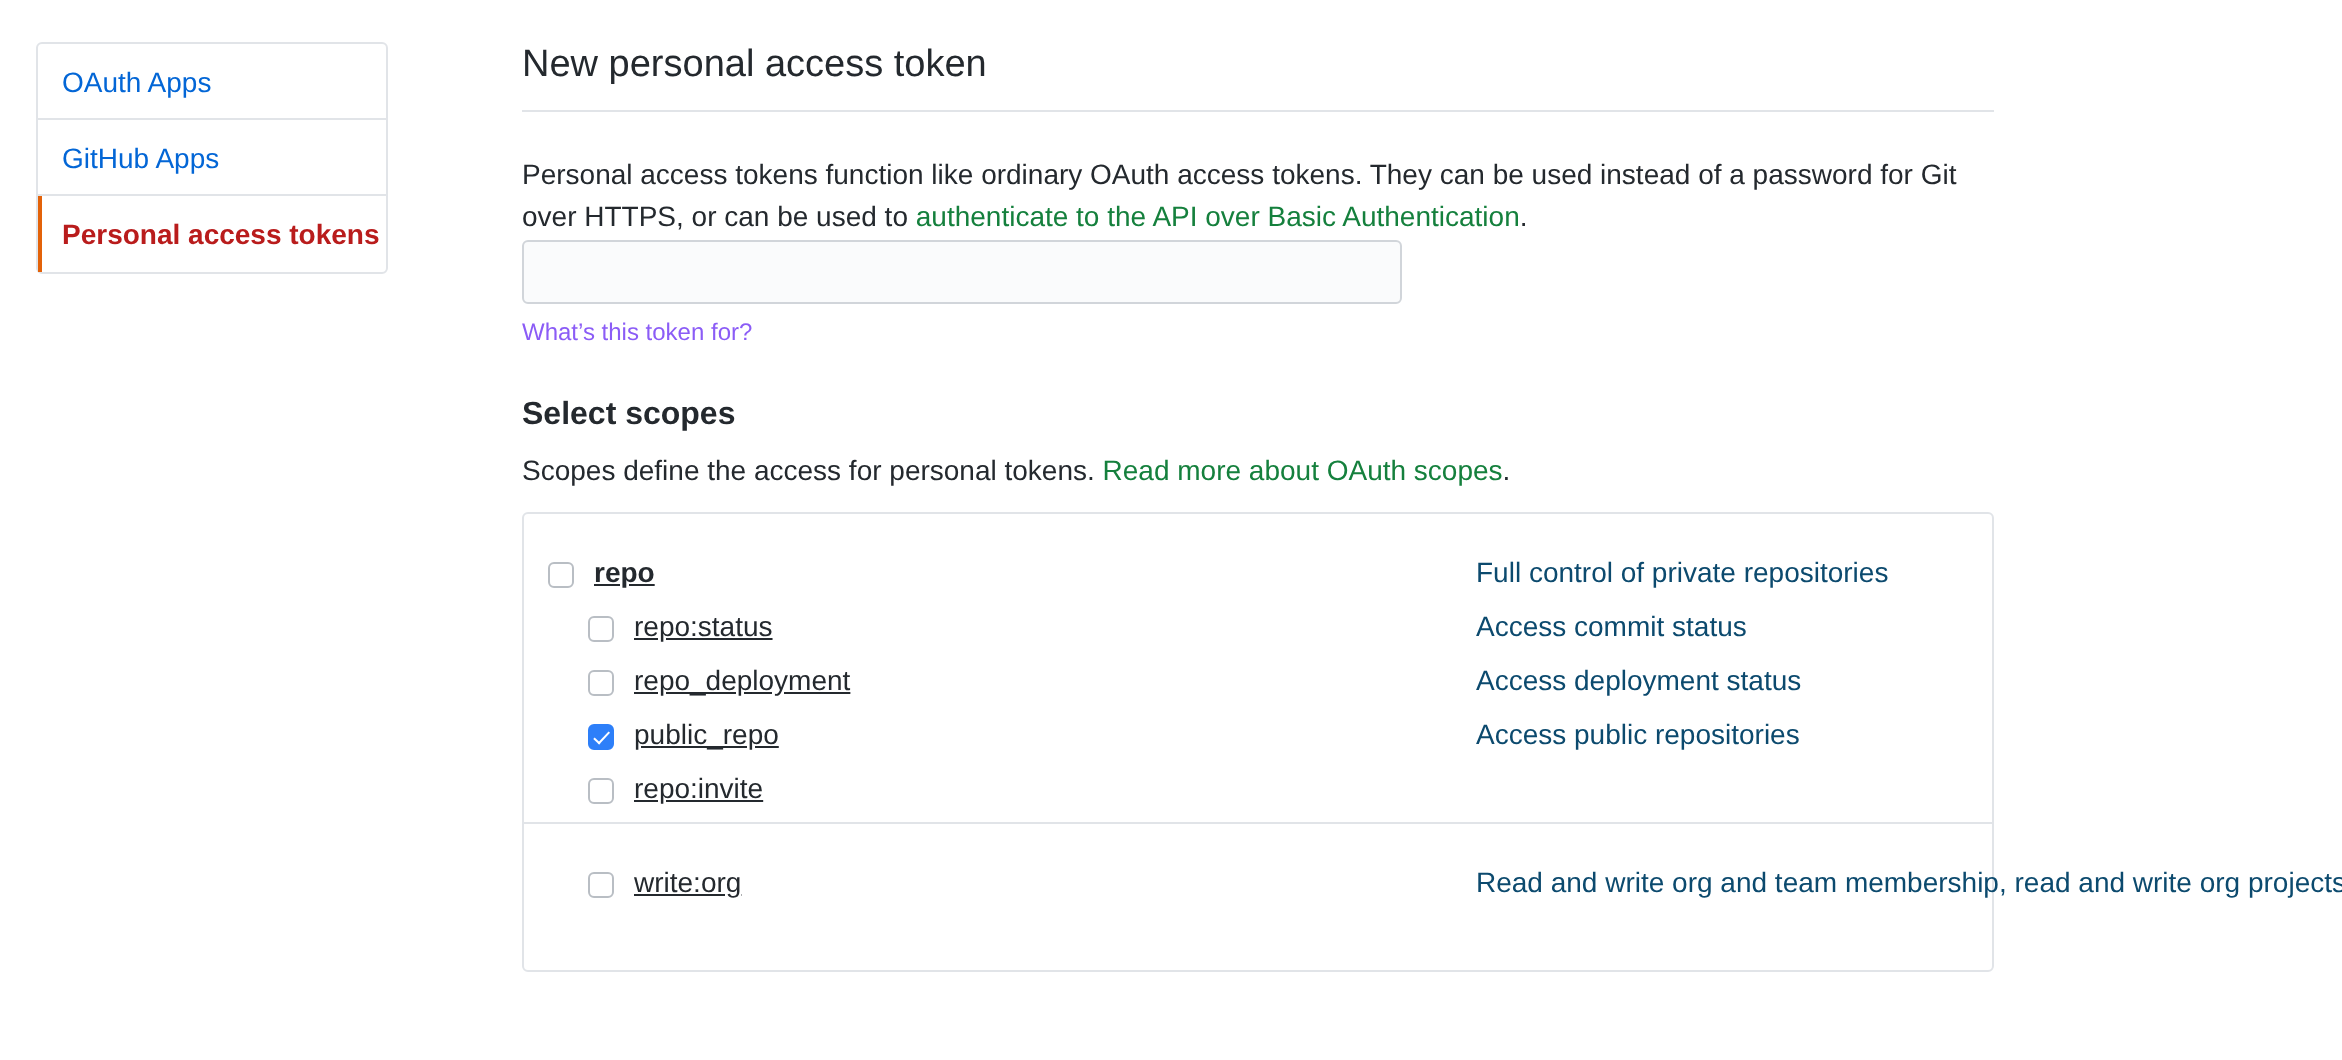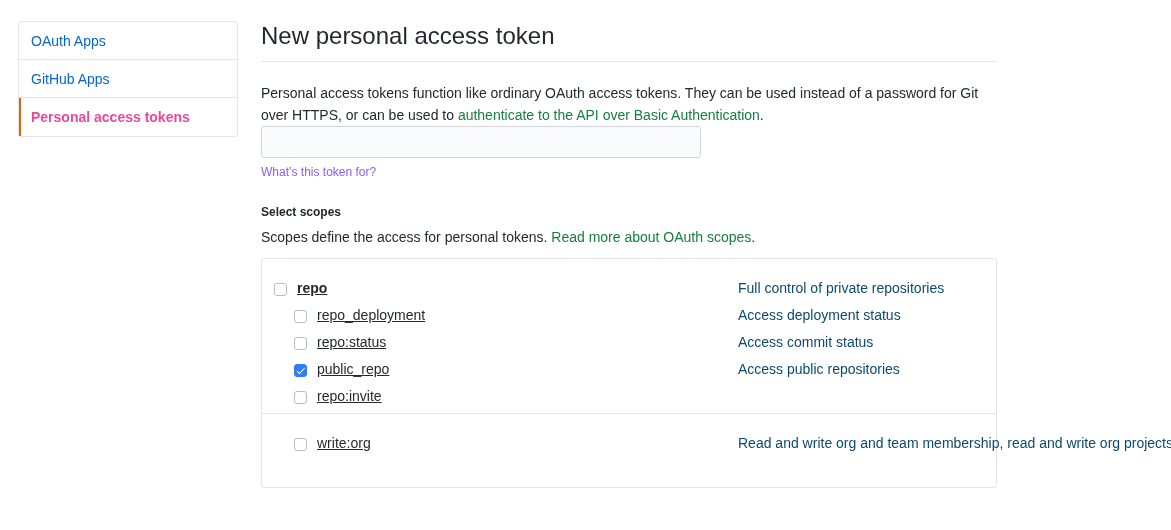--- a/index.html
+++ b/index.html
@@ -14,21 +14,21 @@
     color: #24292e;
     overflow: hidden;
     position: relative;
   }
 
   
   #sidebar {
     position: absolute;
     left: 18px;
     top: 21px;
-    width: 220px;
+    width: 176px;
     border: 1px solid #e1e4e8;
     border-radius: 3px;
     background: #ffffff;
     box-sizing: border-box;
   }
   .side-item {
     position: relative;
     height: 38px;
     line-height: 38px;
     padding-left: 12px;
@@ -37,42 +37,42 @@
     color: #0366d6;
     border-bottom: 1px solid #e1e4e8;
     box-sizing: border-box;
     white-space: nowrap;
     overflow: hidden;
   }
   .side-item:last-child {
     border-bottom: none;
   }
   .side-item.selected {
-    color: #ec4899;
+    color: #b91c1c;
     font-weight: bold;
   }
   .side-item.selected::before {
     content: "";
     position: absolute;
     left: -1px;
     top: -1px;
     bottom: -1px;
     width: 3px;
     background: #e36209;
   }
 
   
   #main {
     position: absolute;
     left: 261px;
     top: 21px;
     width: 736px;
   }
   #page-title {
-    font-size: 24px;
+    font-size: 19px;
     font-weight: normal;
     line-height: 1.25;
     color: #24292e;
     margin: 0;
     padding-bottom: 10px;
     border-bottom: 1px solid #e1e4e8;
   }
   #intro {
     margin: 0;
     padding-top: 21px;
@@ -107,21 +107,21 @@
     padding: 0 8px;
     outline: none;
   }
   .field-note {
     font-size: 12px;
     color: #8b5cf6;
     margin-top: 7px;
   }
 
   #scopes-heading {
-    font-size: 12px;
+    font-size: 16px;
     font-weight: bold;
     color: #24292e;
     margin-top: 26px;
     margin-bottom: 0;
   }
   #scopes-sub {
     font-size: 14px;
     color: #24292e;
     margin-top: 10px;
     margin-bottom: 12px;
@@ -227,27 +227,27 @@
 
   <div id="scopes-box">
       <div class="scope-group">
         <div class="scope-row parent">
           <span class="cb"></span>
           <span class="scope-name">repo</span>
           <span class="scope-desc">Full control of private repositories</span>
         </div>
         <div class="scope-row child">
           <span class="cb"></span>
+          <span class="scope-name">repo:status</span>
+          <span class="scope-desc">Access commit status</span>
+        </div>
+        <div class="scope-row child">
+          <span class="cb"></span>
           <span class="scope-name">repo_deployment</span>
           <span class="scope-desc">Access deployment status</span>
-        </div>
-        <div class="scope-row child">
-          <span class="cb"></span>
-          <span class="scope-name">repo:status</span>
-          <span class="scope-desc">Access commit status</span>
         </div>
         <div class="scope-row child">
           <span class="cb checked"></span>
           <span class="scope-name">public_repo</span>
           <span class="scope-desc">Access public repositories</span>
         </div>
         <div class="scope-row child">
           <span class="cb"></span>
           <span class="scope-name">repo:invite</span>
         </div>

